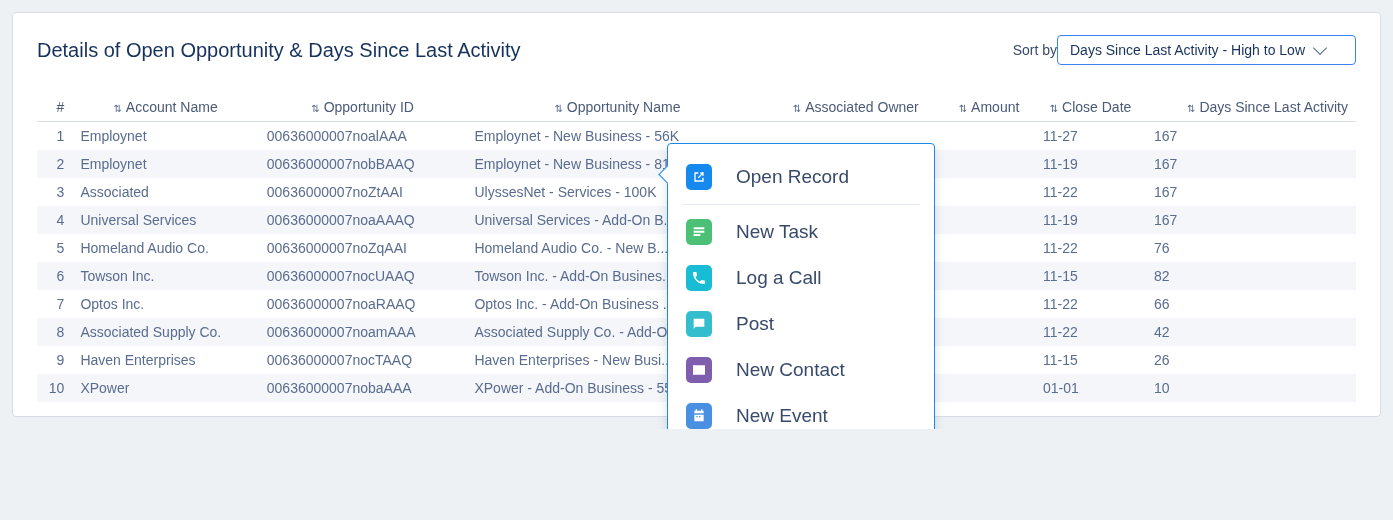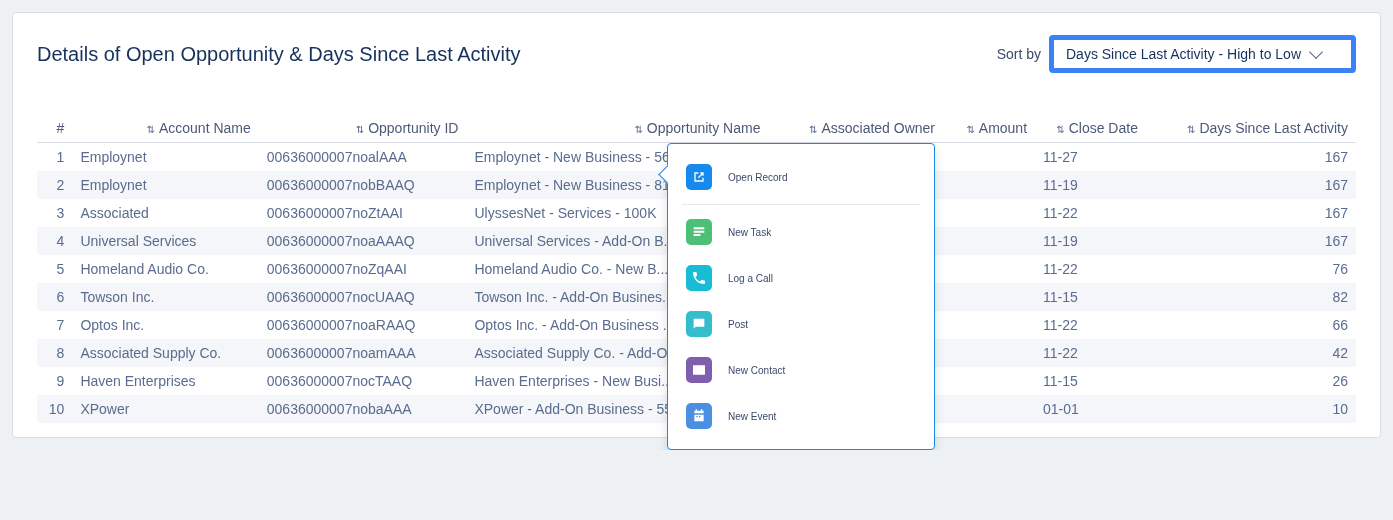--- a/index.html
+++ b/index.html
@@ -14,38 +14,38 @@
     background: #fff;
     border: 1px solid #d8dde6;
     border-radius: 4px;
     padding: 22px 24px 14px 24px;
     position: relative;
   }
   .header-row {
     display: flex;
     align-items: center;
     justify-content: space-between;
-    margin-bottom: 41px;
+    margin-bottom: 28px;
   }
   .title {
     color: #16325c;
     font-size: 20px;
     font-weight: 400;
   }
   .sort-area {
     display: flex;
     align-items: center;
-    gap: 8px;
+    gap: 0;
   }
   .sort-label {
     color: #384a6a;
     font-size: 14px;
   }
   .sort-select {
-    border: 5px solid #3b82f6;
+    border: 1px solid #3b82f6;
     border-radius: 4px;
     padding: 6px 30px 6px 12px;
     font-size: 14px;
     color: #17325c;
     background: #fff;
     position: relative;
     cursor: pointer;
     display: inline-flex;
     align-items: center;
     min-width: 280px;
@@ -58,42 +58,42 @@
     transform: rotate(45deg);
     margin-left: 10px;
     margin-top: -4px;
   }
   table {
     border-collapse: collapse;
     width: 100%;
     table-layout: fixed;
   }
   thead th {
-    text-align: right;
+    text-align: center;
     font-weight: 400;
     color: #4b5a77;
     font-size: 14px;
     border-bottom: 1px solid #d8dde6;
     padding: 6px 8px;
     white-space: nowrap;
     overflow: hidden;
     text-overflow: ellipsis;
   }
   thead th.num, thead th.right { text-align: right; }
   tbody td {
     padding: 6px 8px;
     color: #5a6c8f;
     font-size: 14px;
     white-space: nowrap;
     overflow: hidden;
     text-overflow: ellipsis;
   }
   tbody tr:nth-child(even) td { background: #f4f6f9; }
   td.idx { text-align: right; color: #5a6c8f; }
-  td.right { text-align: right; }
+  td.right { }
   .sort-icon {
     display: inline-block;
     font-size: 10px;
     color: #54698d;
     margin-right: 4px;
     vertical-align: middle;
   }
   .context-menu {
     position: absolute;
     top: 130px;
@@ -114,25 +114,25 @@
     width: 12px;
     height: 12px;
     background: #fff;
     border-left: 1px solid #1589ee;
     border-bottom: 1px solid #1589ee;
     transform: rotate(45deg);
   }
   .menu-item {
     display: flex;
     align-items: center;
-    gap: 16px;
+    gap: 24px;
     padding: 10px 18px;
     cursor: pointer;
     color: #384a6a;
-    font-size: 10px;
+    font-size: 19px;
   }
   .menu-divider {
     height: 1px;
     background: #e5e9f0;
     margin: 4px 14px;
   }
   .mi-icon {
     width: 26px;
     height: 26px;
     border-radius: 5px;

